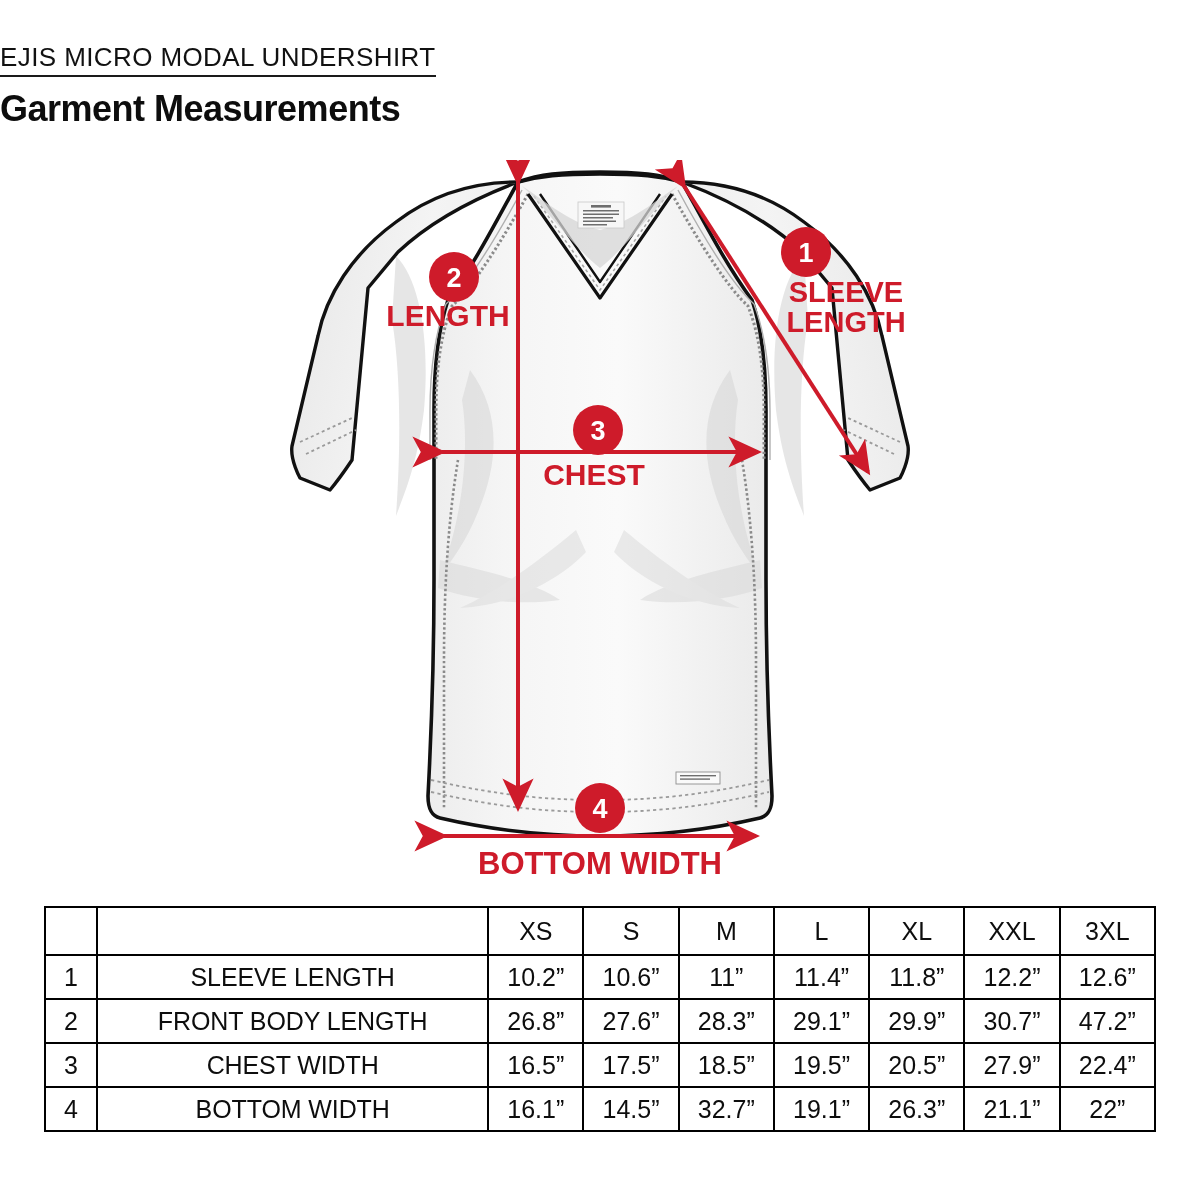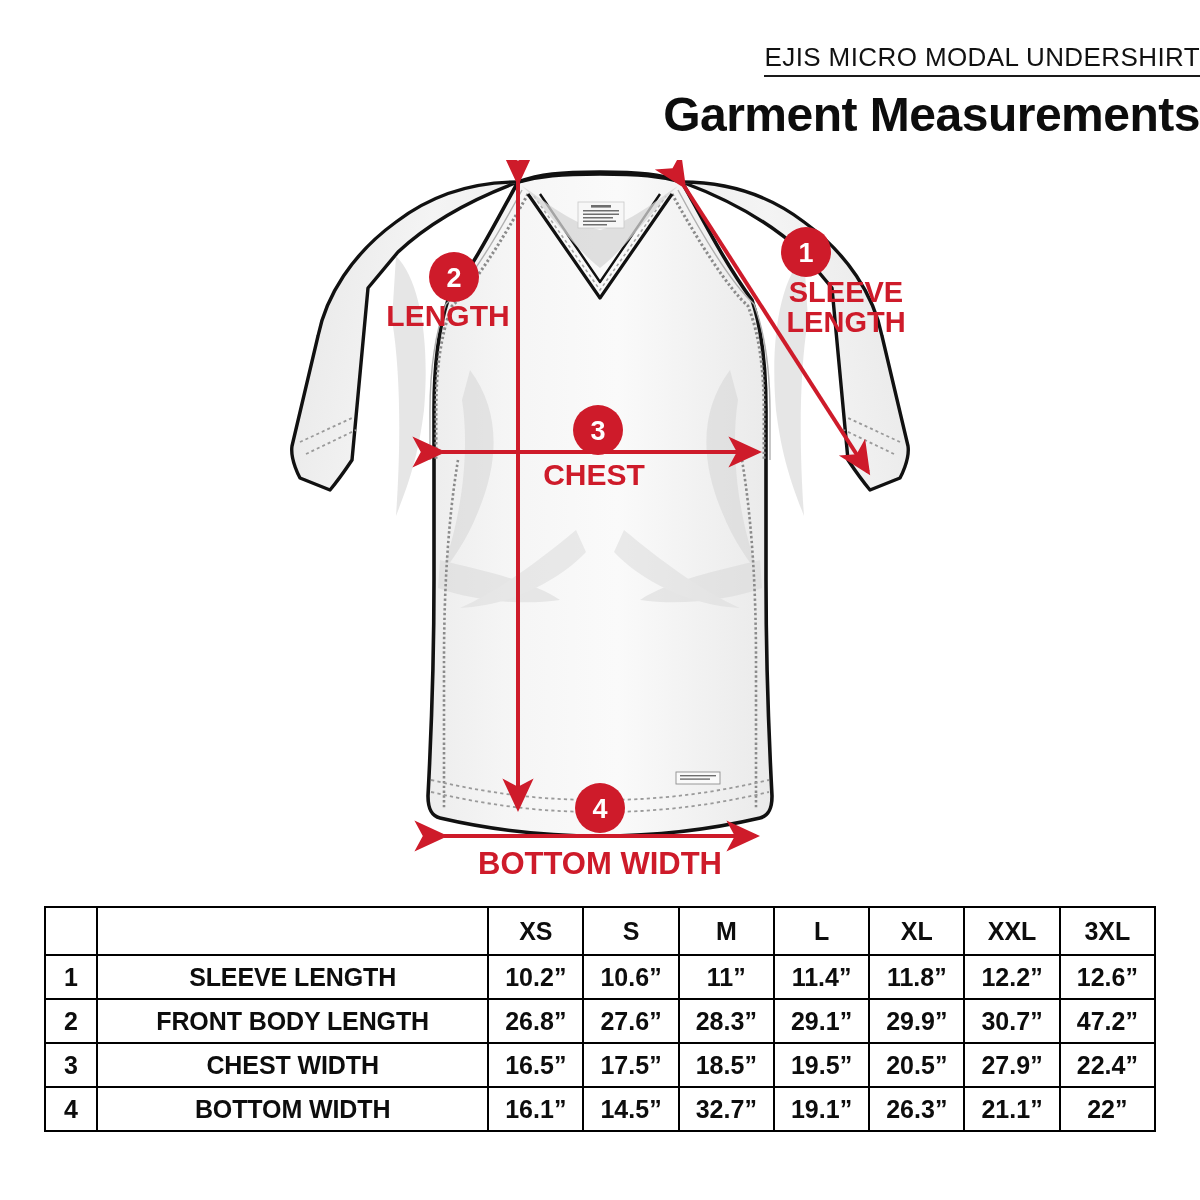--- a/index.html
+++ b/index.html
@@ -15,36 +15,36 @@
     width: 1200px; height: 1200px;
     background: #ffffff;
     overflow: hidden;
   }
 
   
   #header {
     position: absolute;
     top: 0; left: 0;
     width: 1200px;
-    text-align: right;
+    text-align: left;
   }
   #subtitle {
     margin-top: 44px;
     font-size: 26px;
     letter-spacing: 0.4px;
     color: #111111;
     font-weight: 400;
     display: inline-block;
     padding-bottom: 4px;
     border-bottom: 2px solid #1a1a1a;
     line-height: 1.05;
   }
   #maintitle {
     margin-top: 12px;
-    font-size: 48px;
+    font-size: 36px;
     font-weight: 700;
     color: #0d0d0d;
     letter-spacing: -0.5px;
     line-height: 1.1;
   }
 
   
   #garment-wrap {
     position: absolute;
     left: 0; top: 160px;
@@ -58,21 +58,21 @@
     left: 44px; top: 906px;
     width: 1112px;
   }
   table#measure-table {
     border-collapse: collapse;
     width: 1112px;
     table-layout: fixed;
   }
   table#measure-table td, table#measure-table th {
     border: 2px solid #000000;
-    font-weight: 700;
+    font-weight: 400;
     color: #0d0d0d;
     font-size: 25px;
     padding: 0;
     height: 44px;
     text-align: center;
     vertical-align: middle;
     background: #ffffff;
     margin-top: 28px;
   }
   table#measure-table tr.header-row td { height: 48px; }

